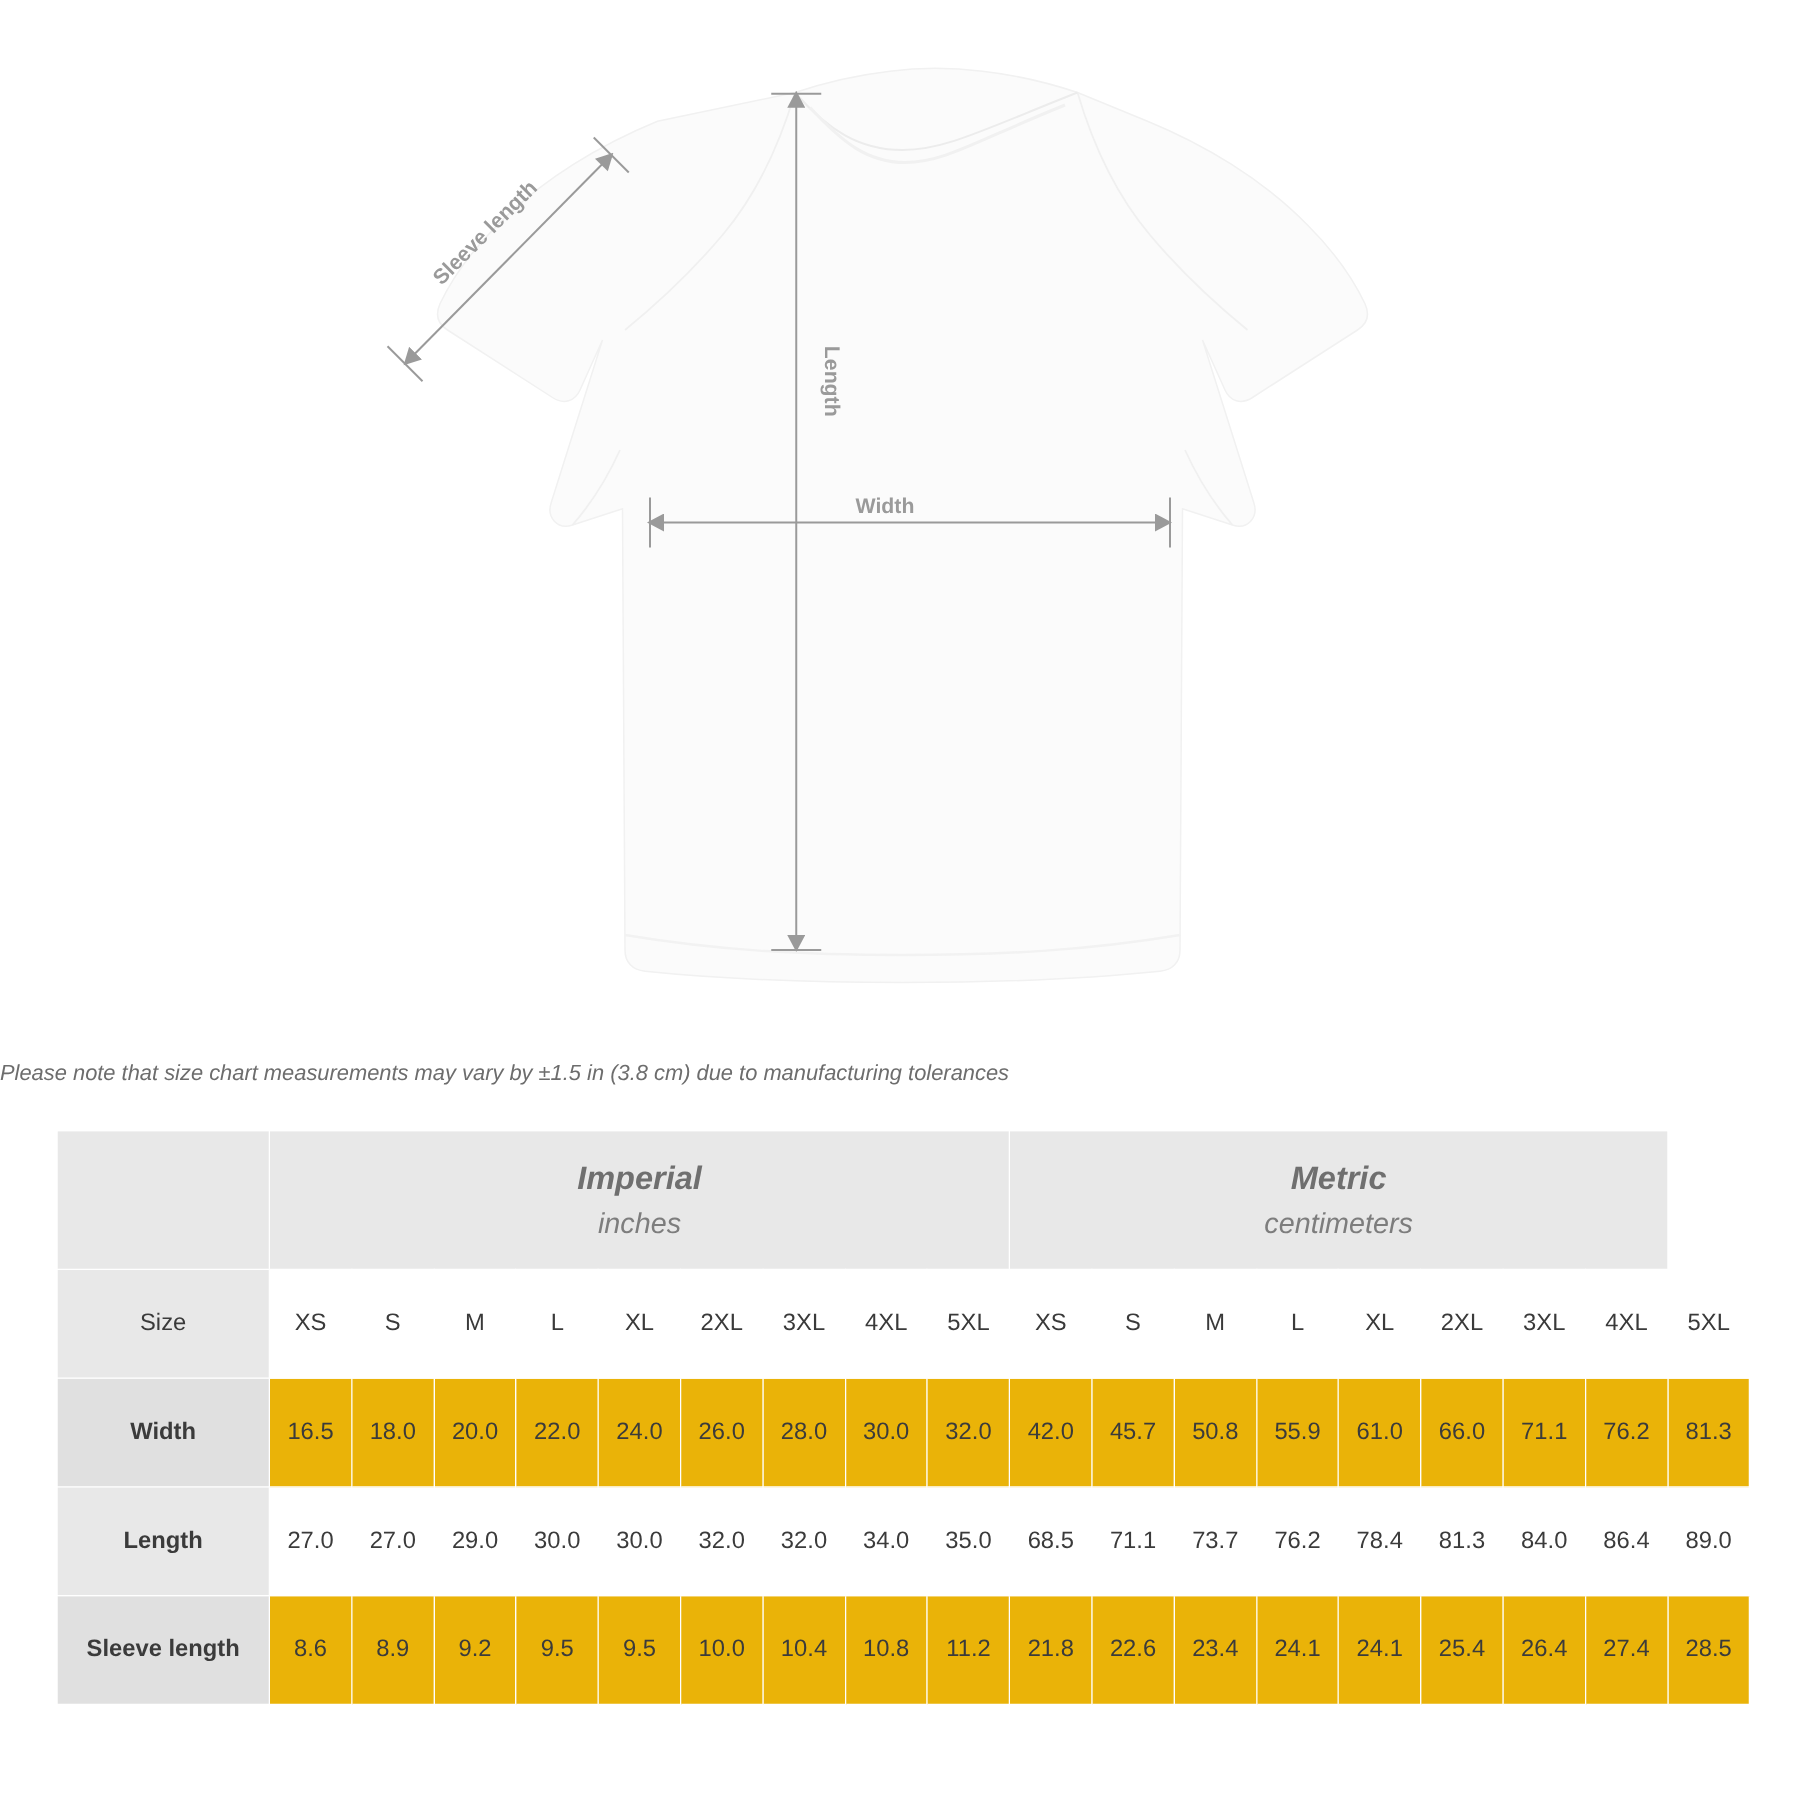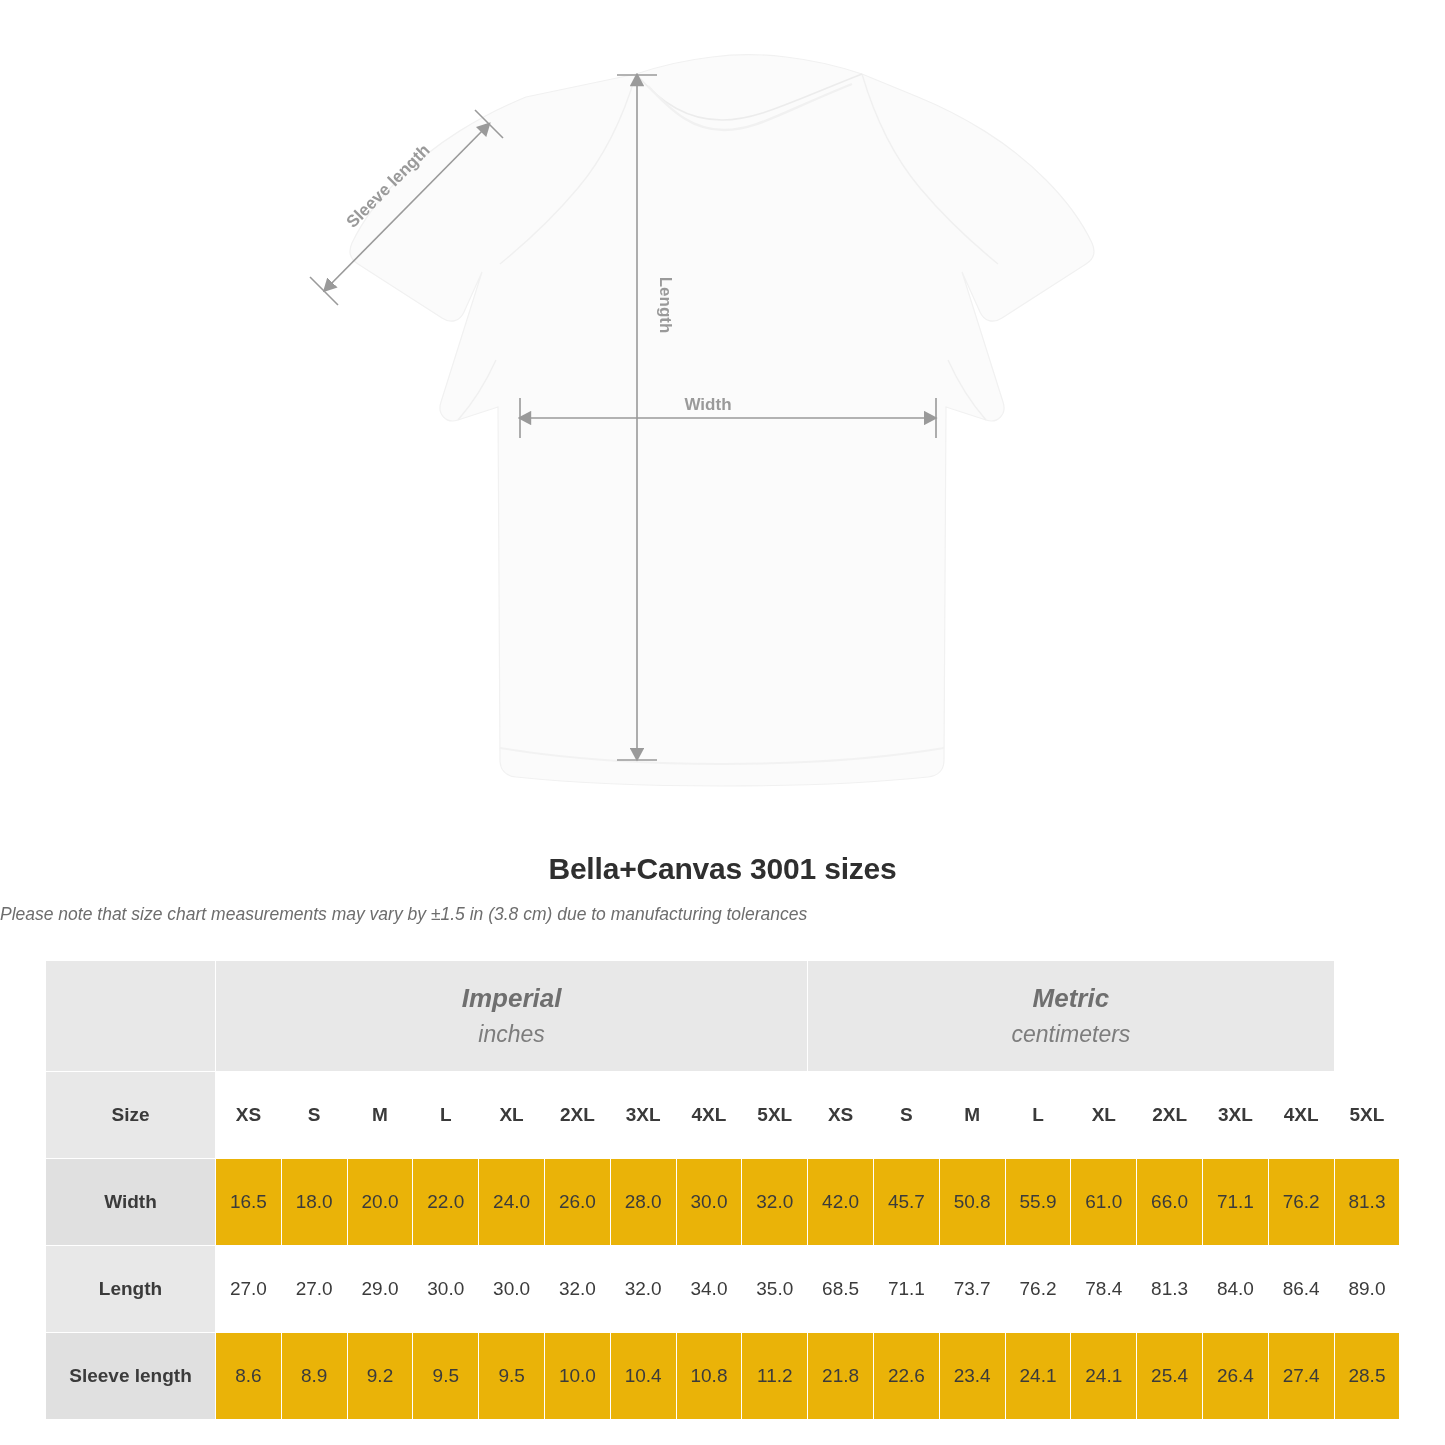--- a/index.html
+++ b/index.html
@@ -84,21 +84,21 @@
     margin-top: 8px;
   }
   .corner-cell {
     background: #e8e8e8;
   }
 
   tr.head-row td {
     height: 84px;
     background: #ffffff;
     font-size: 19px;
-    font-weight: bold;
+    font-weight: normal;
     color: #3a3a3a;
   }
   tr.head-row td.rowlabel {
     background: #e8e8e8;
     font-size: 19px;
   }
 
   tr.data-row td {
     height: 84px;
     font-size: 19px;
@@ -201,21 +201,20 @@
       <g>
         <line x1="520" y1="418" x2="936" y2="418" stroke="#9a9a9a" stroke-width="1.6" marker-start="url(#arrStart)" marker-end="url(#arrEnd)"></line>
         <line x1="520" y1="398" x2="520" y2="438" stroke="#9a9a9a" stroke-width="1.6"></line>
         <line x1="936" y1="398" x2="936" y2="438" stroke="#9a9a9a" stroke-width="1.6"></line>
         <rect x="668" y="392" width="80" height="24" fill="#fbfbfb"></rect>
         <text class="illu-label" x="708" y="410" text-anchor="middle">Width</text>
       </g>
     </svg>
   </div>
 
-  <div class="chart-title">Bella+Canvas 3001 sizes</div>
   <div class="chart-note">Please note that size chart measurements may vary by ±1.5 in (3.8 cm) due to manufacturing tolerances</div>
 
   <div class="table-wrap">
     <table class="size-chart">
       <colgroup>
         <col class="label-col">
         <col class="size-col">
           <col class="size-col">
           <col class="size-col">
         <col class="size-col">

